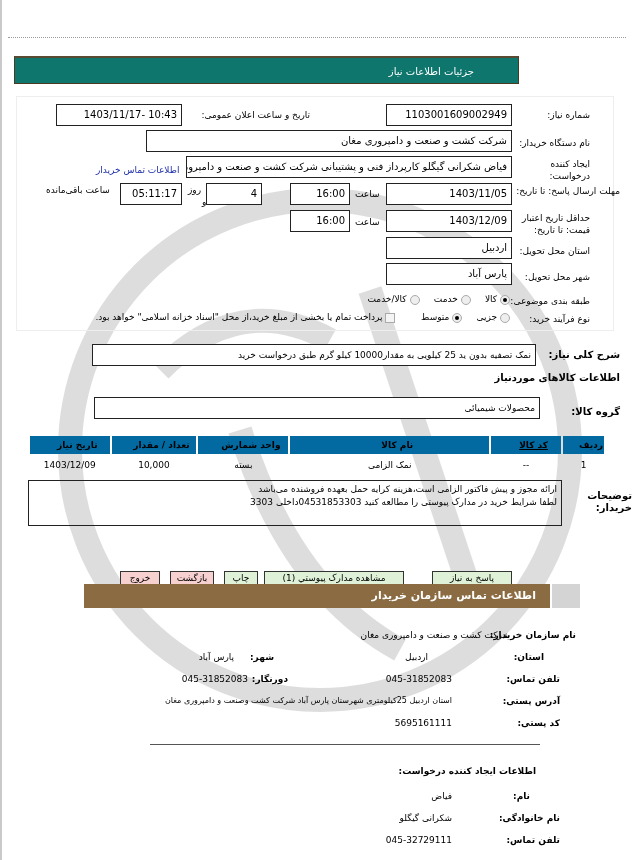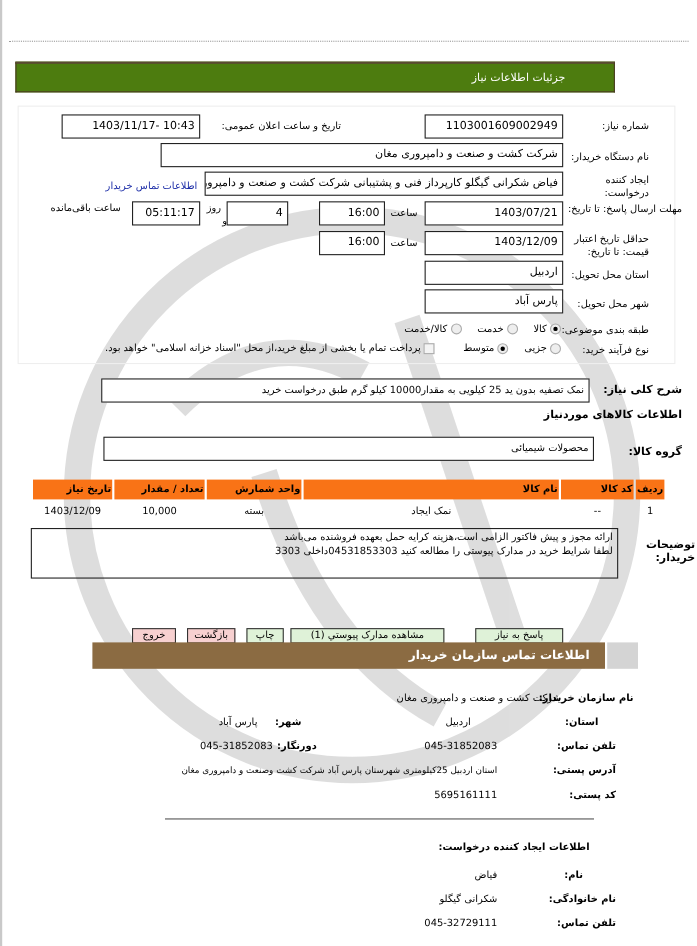--- a/index.html
+++ b/index.html
@@ -1,33 +1,33 @@
 <!DOCTYPE html>
 <html><head>
 <meta charset="utf-8">
 <style>
   html, body { margin:0; padding:0; }
   body { width:634px; height:860px; background:#fff; font-family:"DejaVu Sans", sans-serif; font-size:9px; color:#000; position:relative; overflow:hidden; }
   .abs { position:absolute; }
   .rtl { direction:rtl; }
   .leftbar { left:0; top:0; width:2px; height:860px; background:#c9c9c9; }
   .dotline { left:8px; top:37px; width:618px; border-top:1px dotted #999; }
-  .hdr { left:14px; top:56px; width:545px; height:28px; background:#4d7c0f; border:1px solid #4a3a22; border-top:2px solid #5a4a32; box-sizing:border-box; color:#fff; }
+  .hdr { left:14px; top:56px; width:505px; height:28px; background:#0f766e; border:1px solid #4a3a22; border-top:2px solid #5a4a32; box-sizing:border-box; color:#fff; }
   .hdr span { position:absolute; right:44px; top:8px; font-size:10px; }
   .panel { left:16px; top:96px; width:598px; height:235px; border:1px solid #eee; box-sizing:border-box; }
   .box { border:1px solid #222; background:#fff; box-sizing:border-box; height:22px; font-size:10px; padding:0 4px; line-height:20px; overflow:hidden; white-space:nowrap; }
   .lbl { font-size:9px; text-align:center; direction:rtl; white-space:nowrap; }
   .lbl2 { font-size:9px; text-align:right; direction:rtl; line-height:12px; }
   .link { color:#1d2ea8; font-size:9px; }
   .radio { display:inline-block; width:8px; height:8px; border:1px solid #aaa; border-radius:50%; background:#eee; vertical-align:middle; position:relative; }
   .radio.on::after { content:""; position:absolute; left:2px; top:2px; width:4px; height:4px; border-radius:50%; background:#000; }
   .chk { display:inline-block; width:8px; height:8px; border:1px solid #aaa; background:#f4f4f4; vertical-align:middle; }
   .bold { font-weight:bold; font-size:10px; }
   table.items { border-collapse:separate; border-spacing:2px; font-size:9px; }
-  table.items th { background:#f97316; font-weight:bold; height:16px; text-align:right; }
+  table.items th { background:#0369a1; font-weight:bold; height:16px; text-align:center;padding-left:16px; }
   table.items td { text-align:center; height:16px; }
   .btn { position:absolute; height:14px; font-size:9px; text-align:center; line-height:13px; border:1px solid #333; box-sizing:border-box; cursor:pointer;margin-top:30px; }
   .btn.green { background:#dff2d8; }
   .btn.pink { background:#f7d0d0; }
   .hdr2 { left:84px; top:584px; width:466px; height:24px; background:#8b6b42; color:#fff; }
   .hdr2 span { position:absolute; right:14px; top:5px; font-size:11px; font-weight:bold; }
   .graybar { left:552px; top:584px; width:28px; height:24px; background:#d4d4d4; }
   .sep { left:150px; top:744px; width:390px; border-top:1px solid #555; }
   .watermark { left:40px; top:170px; width:560px; height:560px; opacity:0.28; pointer-events:none; }
 </style>
@@ -56,21 +56,21 @@
 <div class="abs box" style="left:56px;top:104px;width:126px;text-align:right;">1403/11/17- 10:43</div>
 
 <div class="abs lbl" style="right:44px;top:138px;">نام دستگاه خریدار:</div>
 <div class="abs box rtl" style="left:146px;top:130px;width:366px;">شرکت کشت و صنعت و دامپروری مغان</div>
 
 <div class="abs lbl2" style="right:44px;top:158px;width:80px;">ایجاد کننده درخواست:</div>
 <div class="abs box rtl" style="left:186px;top:156px;width:326px;">فیاض شکرانی گیگلو کارپرداز فنی و پشتیبانی شرکت کشت و صنعت و دامپروری مغان</div>
 <div class="abs link" style="left:96px;top:165px;">اطلاعات تماس خریدار</div>
 
 <div class="abs lbl2" style="right:14px;top:185px;width:116px;">مهلت ارسال پاسخ: تا تاریخ:</div>
-<div class="abs box" style="left:386px;top:183px;width:126px;text-align:right;">1403/07/21</div>
+<div class="abs box" style="left:386px;top:183px;width:126px;text-align:right;">1403/11/05</div>
 <div class="abs lbl" style="left:355px;top:189px;">ساعت</div>
 <div class="abs box" style="left:290px;top:183px;width:60px;text-align:right;">16:00</div>
 <div class="abs box" style="left:206px;top:183px;width:56px;text-align:right;">4</div>
 <div class="abs lbl" style="left:188px;top:185px;">روز</div>
 <div class="abs lbl" style="left:202px;top:197px;">و</div>
 <div class="abs box" style="left:120px;top:183px;width:62px;text-align:right;">05:11:17</div>
 <div class="abs lbl" style="left:46px;top:185px;">ساعت باقی‌مانده</div>
 
 <div class="abs lbl2" style="right:44px;top:212px;width:80px;">حداقل تاریخ اعتبار قیمت: تا تاریخ:</div>
 <div class="abs box" style="left:386px;top:210px;width:126px;text-align:right;">1403/12/09</div>
@@ -102,32 +102,32 @@
 <div class="abs lbl bold" style="right:14px;top:372px;">اطلاعات کالاهای موردنیاز</div>
 
 <div class="abs lbl bold" style="right:14px;top:406px;margin-left:28px;">گروه کالا:</div>
 <div class="abs box rtl" style="left:94px;top:397px;width:446px;font-size:9px;">محصولات شیمیائی</div>
 
 <div class="abs" style="left:28px;top:434px;width:578px;">
   <table class="items rtl" style="width:578px;">
     <thead>
         <tr>
       <th style="width:22px;">ردیف</th>
-      <th style="width:64px;">کد کالا</th>
+      <th style="width:64px;text-decoration:underline;">کد کالا</th>
       <th style="width:230px;">نام کالا</th>
       <th style="width:84px;">واحد شمارش</th>
       <th style="width:80px;">تعداد / مقدار</th>
       <th style="width:70px;">تاریخ نیاز</th>
     </tr>
       </thead>
     <tbody>
         <tr>
       <td>1</td>
       <td>--</td>
-      <td>نمک ایجاد</td>
+      <td>نمک الزامی</td>
       <td>بسته</td>
       <td>10,000</td>
       <td>1403/12/09</td>
     </tr>
       </tbody>
   </table>
 </div>
 
 <div class="abs lbl2 bold" style="right:2px;top:490px;width:50px;">توضیحات خریدار:</div>
 <div class="abs rtl" style="left:28px;top:480px;width:534px;height:46px;border:1px solid #222;box-sizing:border-box;padding:2px 4px;font-size:9px;line-height:13px;">

